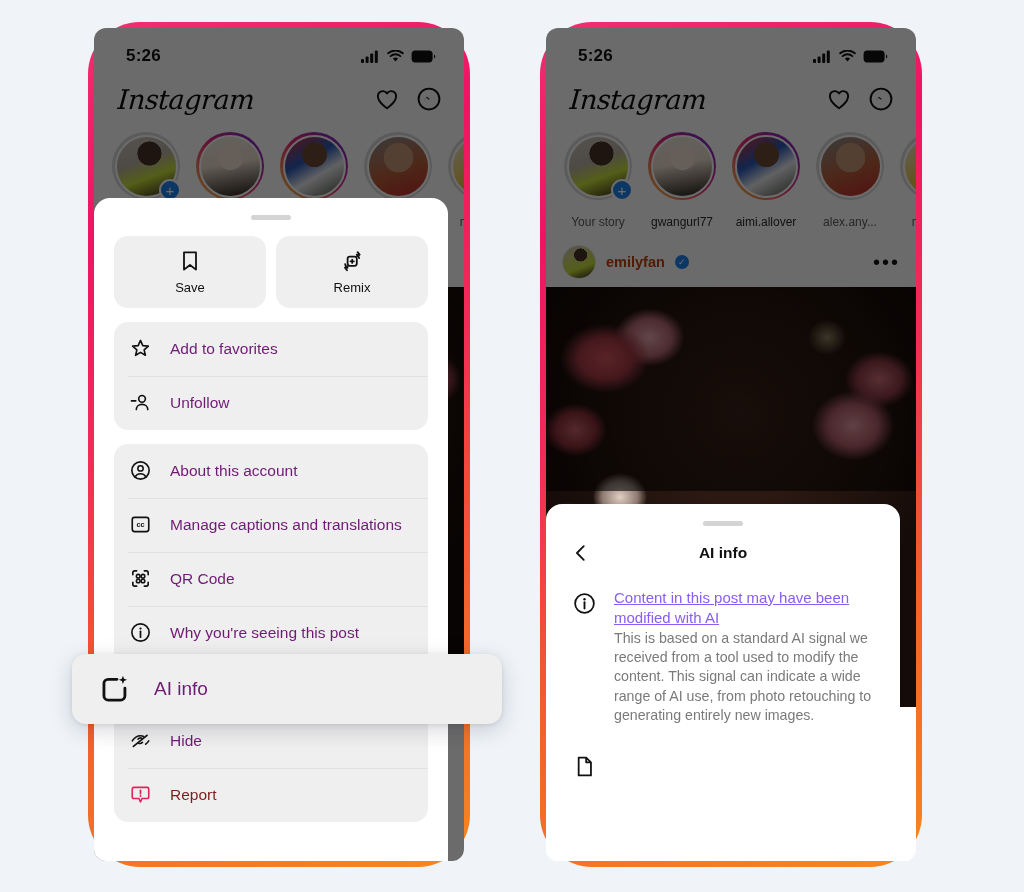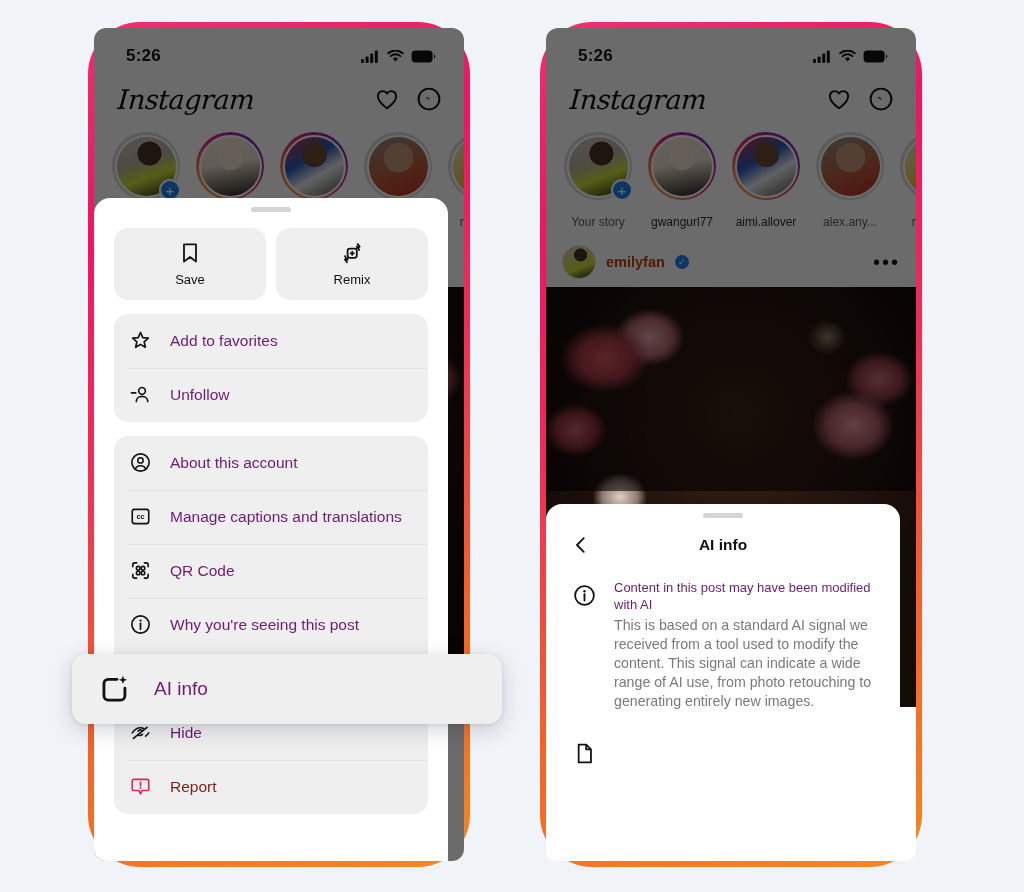--- a/index.html
+++ b/index.html
@@ -152,21 +152,21 @@
   .brow.r { left: 54%; top: 59%; }
 
   
   .dim { position: absolute; inset: 0; background: rgba(0,0,0,.58); }
 
   
   .sheet {
     position: absolute; left: 0; right: 16px; bottom: 0;
     background: #fff;
     border-radius: 16px 16px 0 0;
-    padding: 0 10px 10px;
+    padding: 8px 10px 10px;
   }
   .sheet.left-sheet { top: 170px; }
   .sheet.right-sheet { top: 476px; }
   .grabber {
     width: 40px; height: 5px; border-radius: 3px;
     background: #d4d4d4; margin: 9px auto 0;
   }
 
   
   .quick-row { display: flex; gap: 10px; padding: 16px 10px 0; }
@@ -218,21 +218,21 @@
     display: flex; align-items: center;
     height: 46px; padding: 0 14px; margin-top: 4px;
   }
   .ai-back { width: 26px; display: flex; align-items: center; }
   .ai-title {
     flex: 1; text-align: center; font-size: 15.5px;
     font-weight: 700; color: #111; margin-left: -26px;
   }
   .ai-section { display: flex; gap: 16px; padding: 12px 16px 0; }
   .ai-sec-icon { flex: 0 0 26px; padding-top: 3px; }
-  .ai-h { font-size: 13px; font-weight: 400; color: #701a75; line-height: 1.3; }
+  .ai-h { font-size: 15px; font-weight: 400; color: #8b5cf6; line-height: 1.3; text-decoration: underline; }
   .ai-p { font-size: 14.2px; color: #7a7a7a; line-height: 1.35; margin-top: 2px; }
   .ai-link { color: #3d4f63; font-weight: 700; }
 </style>
 </head>
 <body>
 
 <div class="stage">
 
   <div class="phone left">
     <div class="screen">

